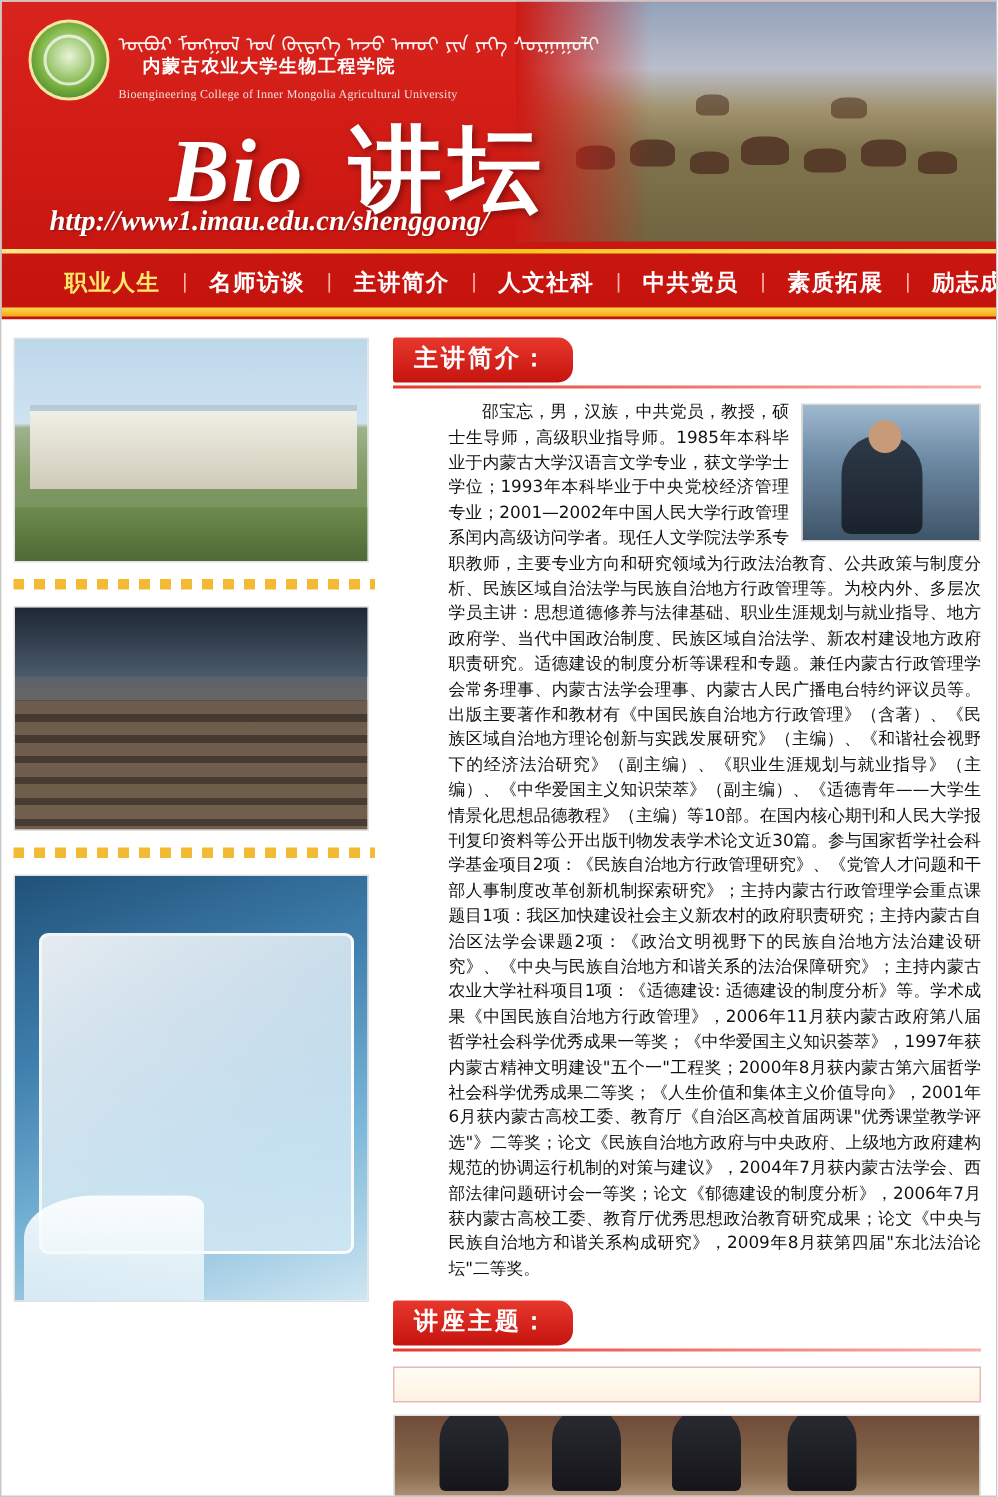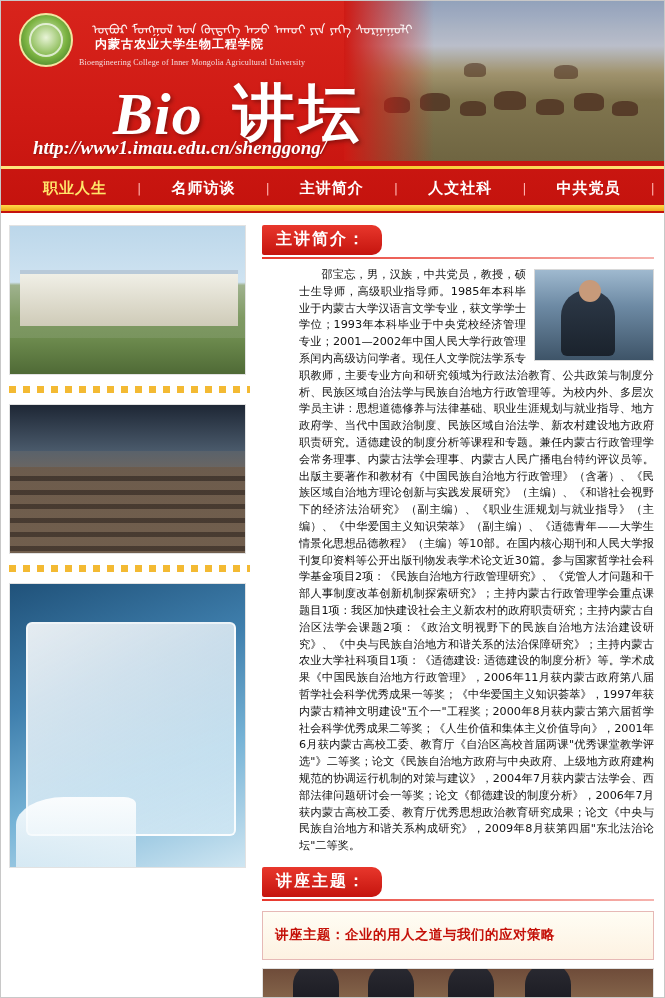--- a/index.html
+++ b/index.html
@@ -69,21 +69,20 @@
     opacity: .7;
   }
   .mongol-script {
     position: absolute;
     left: 78px; top: 14px;
     color: #ffffff;
     font-size: 13px;
     letter-spacing: 2px;
     opacity: .95;
     font-family: "DejaVu Sans", sans-serif;
-    margin-left: 13px;
   }
   .inst-cn {
     position: absolute;
     left: 94px; top: 35px;
     color: #ffffff;
     font-size: 12px;
     font-weight: bold;
     letter-spacing: 1px;
     font-family: "DejaVu Sans", sans-serif;
   }
@@ -133,21 +132,21 @@
 
   
   .nav {
     position: absolute;
     left: 0; right: 0;
     top: 170px;
     height: 34px;
     display: flex;
     align-items: center;
     padding-left: 28px;
-    gap: 16px;
+    gap: 0;
   }
   .nav-item {
     color: #ffffff;
     font-size: 15px;
     font-weight: bold;
     padding: 0 14px;
     letter-spacing: 1px;
     white-space: nowrap;
     font-family: "DejaVu Sans", sans-serif;
   }
@@ -448,23 +447,20 @@
         <div class="portrait"></div>
         <div class="bio-indent">邵宝忘，男，汉族，中共党员，教授，硕士生导师，高级职业指导师。1985年本科毕业于内蒙古大学汉语言文学专业，获文学学士学位；1993年本科毕业于中央党校经济管理专业；2001—2002年中国人民大学行政管理系闰内高级访问学者。现任人文学院法学系专职教师，主要专业方向和研究领域为行政法治教育、公共政策与制度分析、民族区域自治法学与民族自治地方行政管理等。为校内外、多层次学员主讲：思想道德修养与法律基础、职业生涯规划与就业指导、地方政府学、当代中国政治制度、民族区域自治法学、新农村建设地方政府职责研究。适德建设的制度分析等课程和专题。兼任内蒙古行政管理学会常务理事、内蒙古法学会理事、内蒙古人民广播电台特约评议员等。出版主要著作和教材有《中国民族自治地方行政管理》（含著）、《民族区域自治地方理论创新与实践发展研究》（主编）、《和谐社会视野下的经济法治研究》（副主编）、《职业生涯规划与就业指导》（主编）、《中华爱国主义知识荣萃》（副主编）、《适德青年——大学生情景化思想品德教程》（主编）等10部。在国内核心期刊和人民大学报刊复印资料等公开出版刊物发表学术论文近30篇。参与国家哲学社会科学基金项目2项：《民族自治地方行政管理研究》、《党管人才问题和干部人事制度改革创新机制探索研究》；主持内蒙古行政管理学会重点课题目1项：我区加快建设社会主义新农村的政府职责研究；主持内蒙古自治区法学会课题2项：《政治文明视野下的民族自治地方法治建设研究》、《中央与民族自治地方和谐关系的法治保障研究》；主持内蒙古农业大学社科项目1项：《适德建设: 适德建设的制度分析》等。学术成果《中国民族自治地方行政管理》，2006年11月获内蒙古政府第八届哲学社会科学优秀成果一等奖；《中华爱国主义知识荟萃》，1997年获内蒙古精神文明建设"五个一"工程奖；2000年8月获内蒙古第六届哲学社会科学优秀成果二等奖；《人生价值和集体主义价值导向》，2001年6月获内蒙古高校工委、教育厅《自治区高校首届两课"优秀课堂教学评选"》二等奖；论文《民族自治地方政府与中央政府、上级地方政府建构规范的协调运行机制的对策与建议》，2004年7月获内蒙古法学会、西部法律问题研讨会一等奖；论文《郁德建设的制度分析》，2006年7月获内蒙古高校工委、教育厅优秀思想政治教育研究成果；论文《中央与民族自治地方和谐关系构成研究》，2009年8月获第四届"东北法治论坛"二等奖。</div>
       </div>
 
       <div class="sec-head-wrap" style="margin-top:12px;">
         <span class="sec-head">讲座主题：</span>
       </div>
       <div class="sec-rule"></div>
 
       <div class="topic-box">
-        <div class="topic-line">
-          <span class="lbl">讲座主题：</span><span>企业的用人之道与我们的应对策略</span>
-        </div>
       </div>
 
       <div class="photo-panel">
         <div class="panel-figs">
           <div class="panel-fig" style="left:30px;"></div>
           <div class="panel-fig" style="left:105px;"></div>
           <div class="panel-fig" style="left:185px;"></div>
           <div class="panel-fig" style="left:262px;"></div>
         </div>
         <span class="photo-caption"></span>

